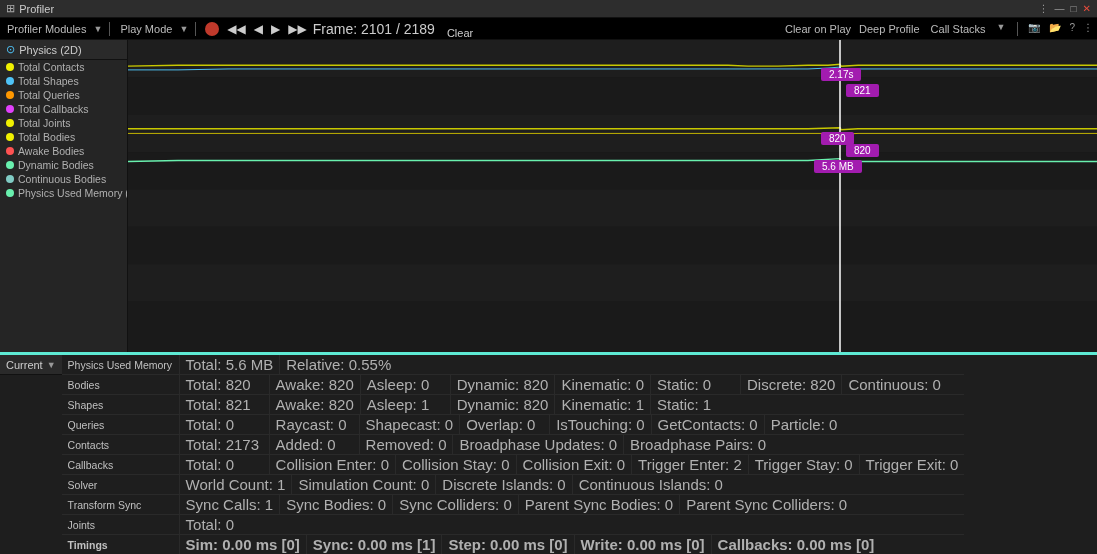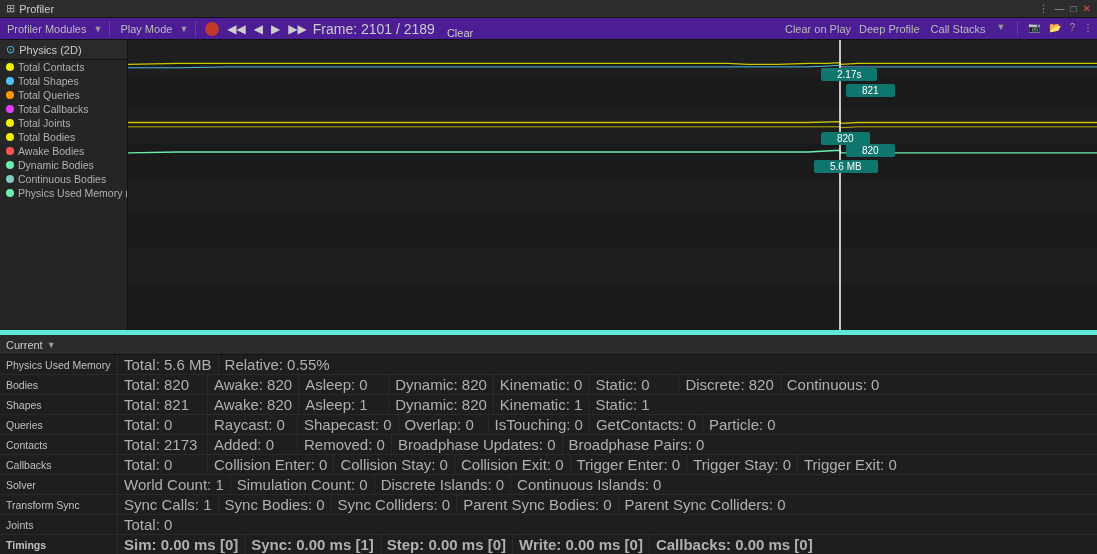--- a/index.html
+++ b/index.html
@@ -41,21 +41,21 @@
       color: #ccc;
     }
     .tb-icon {
       font-size: 10px;
       color: #999;
       cursor: pointer;
     }
 
     
     .toolbar {
-      background: #4c1d95;
+      background: #000000;
       display: flex;
       align-items: center;
       height: 22px;
       padding: 0 4px;
       border-bottom: 1px solid #111;
       flex-shrink: 0;
       gap: 4px;
     }
     .toolbar-item {
       display: flex;
@@ -170,36 +170,36 @@
     svg.chart-svg {
       width: 100%;
       height: 100%;
       position: absolute;
       top: 0; left: 0;
     }
 
     
     .chart-tooltip {
       position: absolute;
-      background: #0f766e;
+      background: #a21caf;
       color: #fff;
       font-size: 10px;
-      padding: 1px 16px;
+      padding: 1px 8px;
       border-radius: 2px;
       white-space: nowrap;
       pointer-events: none;
     }
 
     
     .bottom-panel {
       flex-shrink: 0;
       background: #1e1e1e;
-      border-top: 5px solid #5eead4;
-      display: flex;
-      flex-direction: column;
+      border-top: 3px solid #5eead4;
+      display: flex;
+      flex-direction: row;
     }
     .bottom-toolbar {
       background: #2a2a2a;
       display: flex;
       align-items: center;
       height: 20px;
       padding: 0 6px;
       border-bottom: 1px solid #111;
       gap: 4px;
     }
@@ -454,21 +454,21 @@
           <div class="stats-cell">Broadphase Pairs: 0</div>
         </div>
       </div>
       <div class="stats-row">
         <div class="stats-label">Callbacks</div>
         <div class="stats-cells">
           <div class="stats-cell">Total: 0</div>
           <div class="stats-cell">Collision Enter: 0</div>
           <div class="stats-cell">Collision Stay: 0</div>
           <div class="stats-cell">Collision Exit: 0</div>
-          <div class="stats-cell">Trigger Enter: 0</div>
+          <div class="stats-cell">Trigger Enter: 2</div>
           <div class="stats-cell">Trigger Stay: 0</div>
           <div class="stats-cell">Trigger Exit: 0</div>
         </div>
       </div>
       <div class="stats-row">
         <div class="stats-label">Solver</div>
         <div class="stats-cells">
           <div class="stats-cell">World Count: 1</div>
           <div class="stats-cell">Simulation Count: 0</div>
           <div class="stats-cell">Discrete Islands: 0</div>

